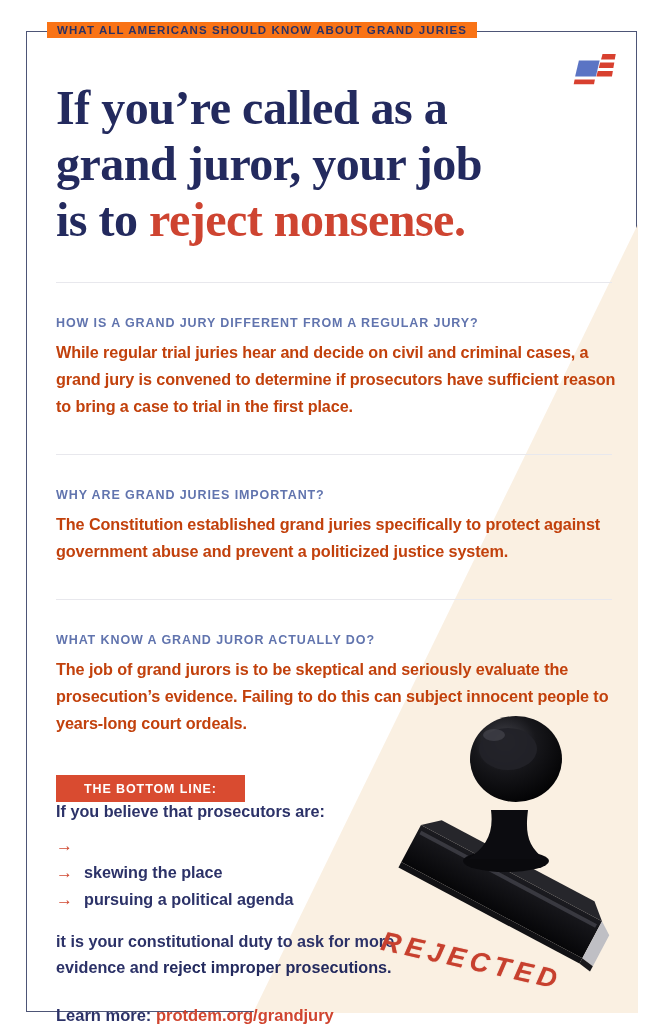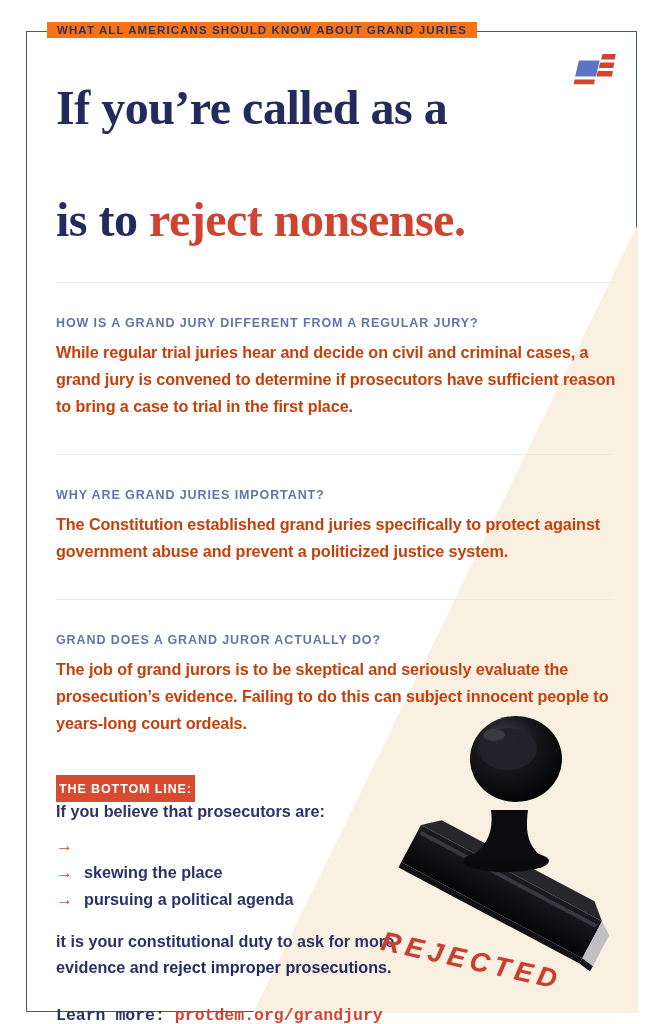--- a/index.html
+++ b/index.html
@@ -35,31 +35,31 @@
     margin-top:33px; font-size:12.5px; font-weight:bold; letter-spacing:0.9px;
     color:#6174ae;
   }
   .sec-body {
     margin-top:9px; font-size:16.2px; line-height:27px; font-weight:bold;
     color:#c2410c; letter-spacing:-0.1px; width:570px;
   }
 
   .badge {
     display:inline-block; margin-top:38px; background:#d94b30; color:#ffffff;
-    font-size:12.5px; font-weight:bold; letter-spacing:0.9px; padding:7px 3px 6px;
+    font-size:12.5px; font-weight:bold; letter-spacing:0.9px; padding:7px 28px 6px;
   }
   .bottom-col { width:352px; }
   .intro { font-size:16.2px; font-weight:bold; color:#2c3268; }
   .bullets { margin-top:12px; list-style:none; }
   .bullets li { display:flex; align-items:baseline; line-height:26px; }
   .arrow { color:#d04a32; font-weight:bold; font-size:17px; margin-right:11px; }
   .bullet-label { font-size:16.2px; font-weight:bold; color:#2c3268; }
   .outro { margin-top:15px; font-size:16.2px; line-height:26px; font-weight:bold; color:#2c3268; }
   .outro .strong { font-weight:bold; color:#232a5e; }
-  .learn { margin-top:26px; font-size:16.5px; font-weight:bold; color:#2c3268;font-family:Liberation Mono, monospace; }
+  .learn { margin-top:26px; font-size:16.5px; font-weight:bold; color:#2c3268; }
   .learn a { color:#d0452f; text-decoration:none; font-weight:bold; }
 
   .stamp { position:absolute; left:320px; top:596px; width:280px; height:372px; }
   .rejected {
     position:absolute; left:358px; top:894px; transform:rotate(12.5deg);
     transform-origin:left top; font-size:27px; font-weight:bold; font-style:italic;
     letter-spacing:5px; color:#c7402e; white-space:nowrap;
     text-shadow:0 0 1px rgba(199,64,46,0.55);
   }
 </style>
@@ -81,37 +81,37 @@
     <polygon points="3.5,28 25,28 24,33 2.5,33" fill="#d8402f"></polygon>
     <polygon points="33,1 47,1 46,7 31.5,7" fill="#d8402f"></polygon>
     <polygon points="30.5,10 45.5,10 44.5,16 29,16" fill="#d8402f"></polygon>
     <polygon points="28,19 44,19 43,25 26.5,25" fill="#d8402f"></polygon>
   </svg>
 
   <div class="content">
 
     <h1 class="headline">
       <span>If you’re called as a</span><br>
-      <br>
+      <span>grand juror, your job</span><br>
       <span>is to </span><span class="hl">reject nonsense.</span>
     </h1>
 
     
     <div class="divider"></div>
     <div class="sec-heading">HOW IS A GRAND JURY DIFFERENT FROM A REGULAR JURY?</div>
     <p class="sec-body">While regular trial juries hear and decide on civil and criminal cases, a grand jury is convened to determine if prosecutors have sufficient reason to bring a case to trial in the first place.</p>
 
     
     <div class="divider"></div>
     <div class="sec-heading">WHY ARE GRAND JURIES IMPORTANT?</div>
     <p class="sec-body">The Constitution established grand juries specifically to protect against government abuse and prevent a politicized justice system.</p>
 
     
     <div class="divider"></div>
-    <div class="sec-heading">GRAND DOES A GRAND JUROR ACTUALLY DO?</div>
+    <div class="sec-heading">WHAT KNOW A GRAND JUROR ACTUALLY DO?</div>
     <p class="sec-body">The job of grand jurors is to be skeptical and seriously evaluate the prosecution’s evidence. Failing to do this can subject innocent people to years-long court ordeals.</p>
 
     
     <div class="badge">THE BOTTOM LINE:</div>
 
     <div class="bottom-col">
       <p class="intro">If you believe that prosecutors are:</p>
 
       <ul class="bullets">
         <li>

